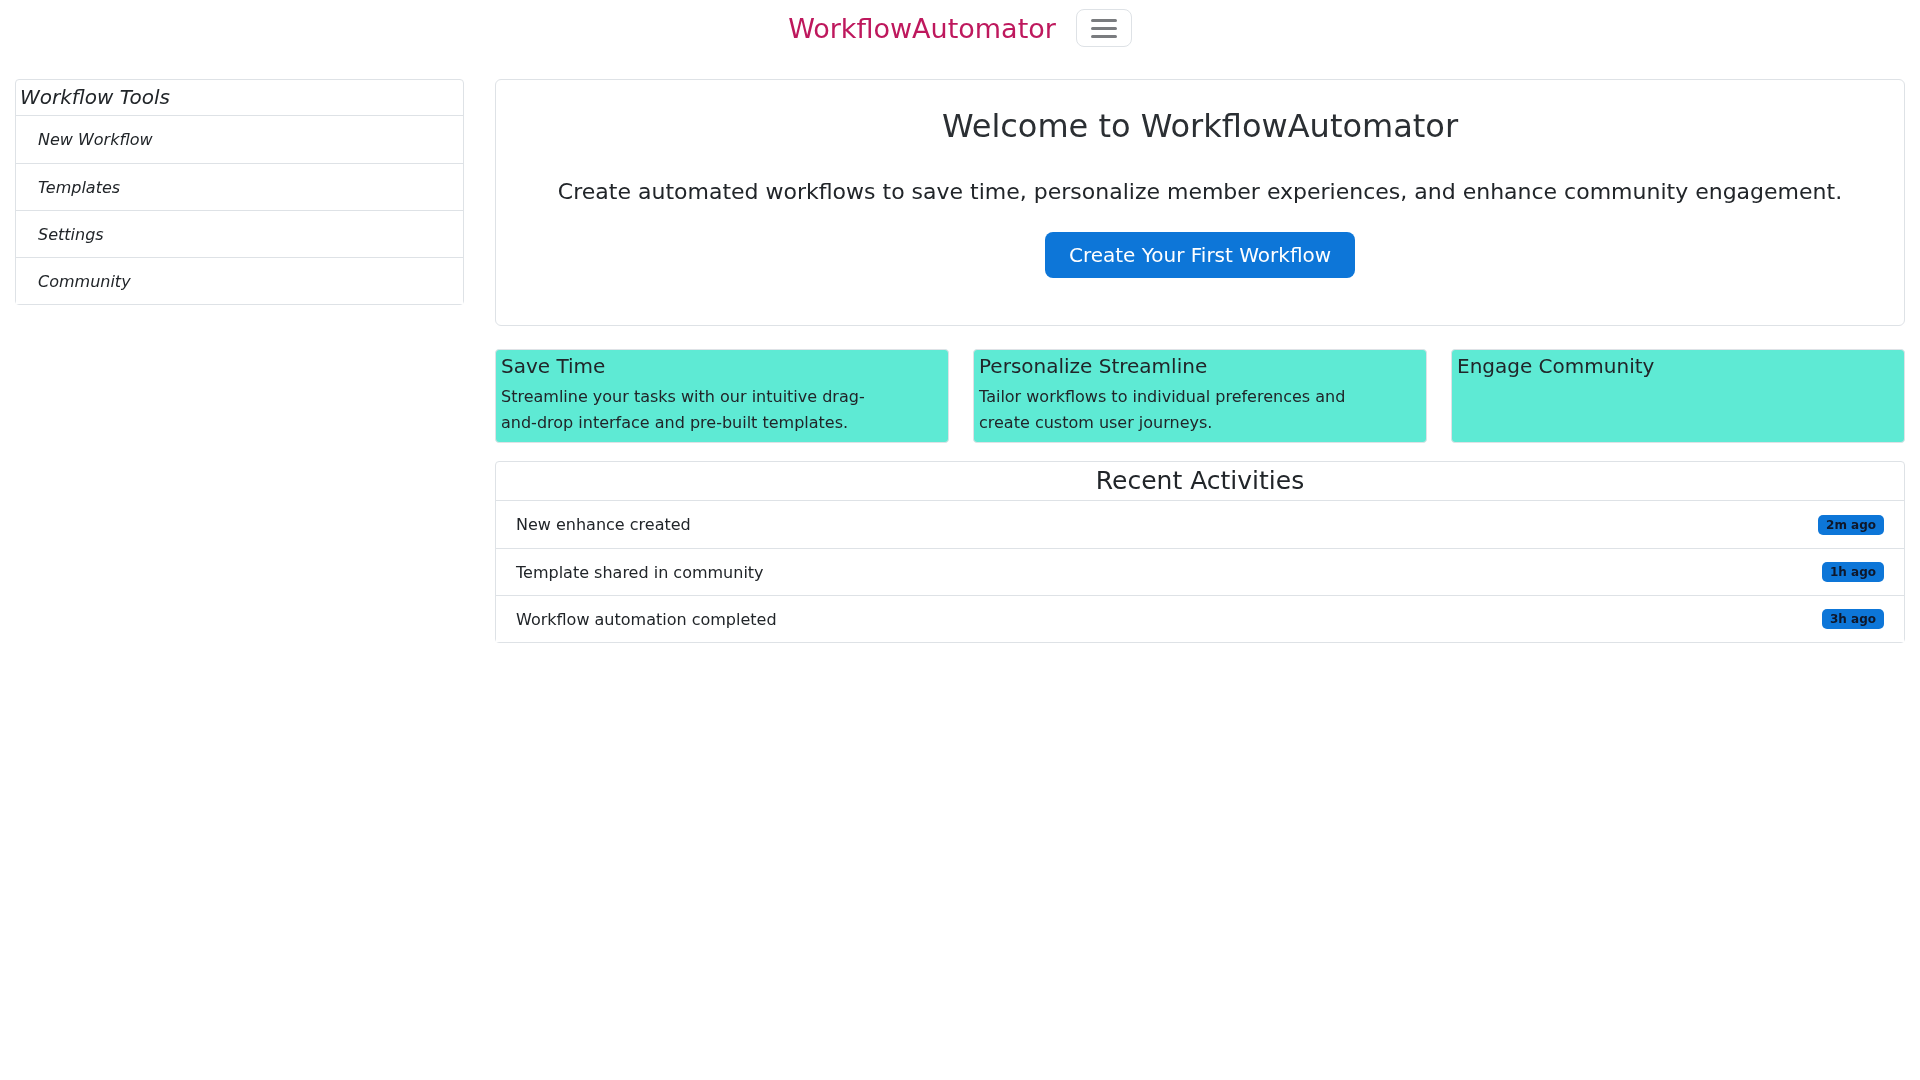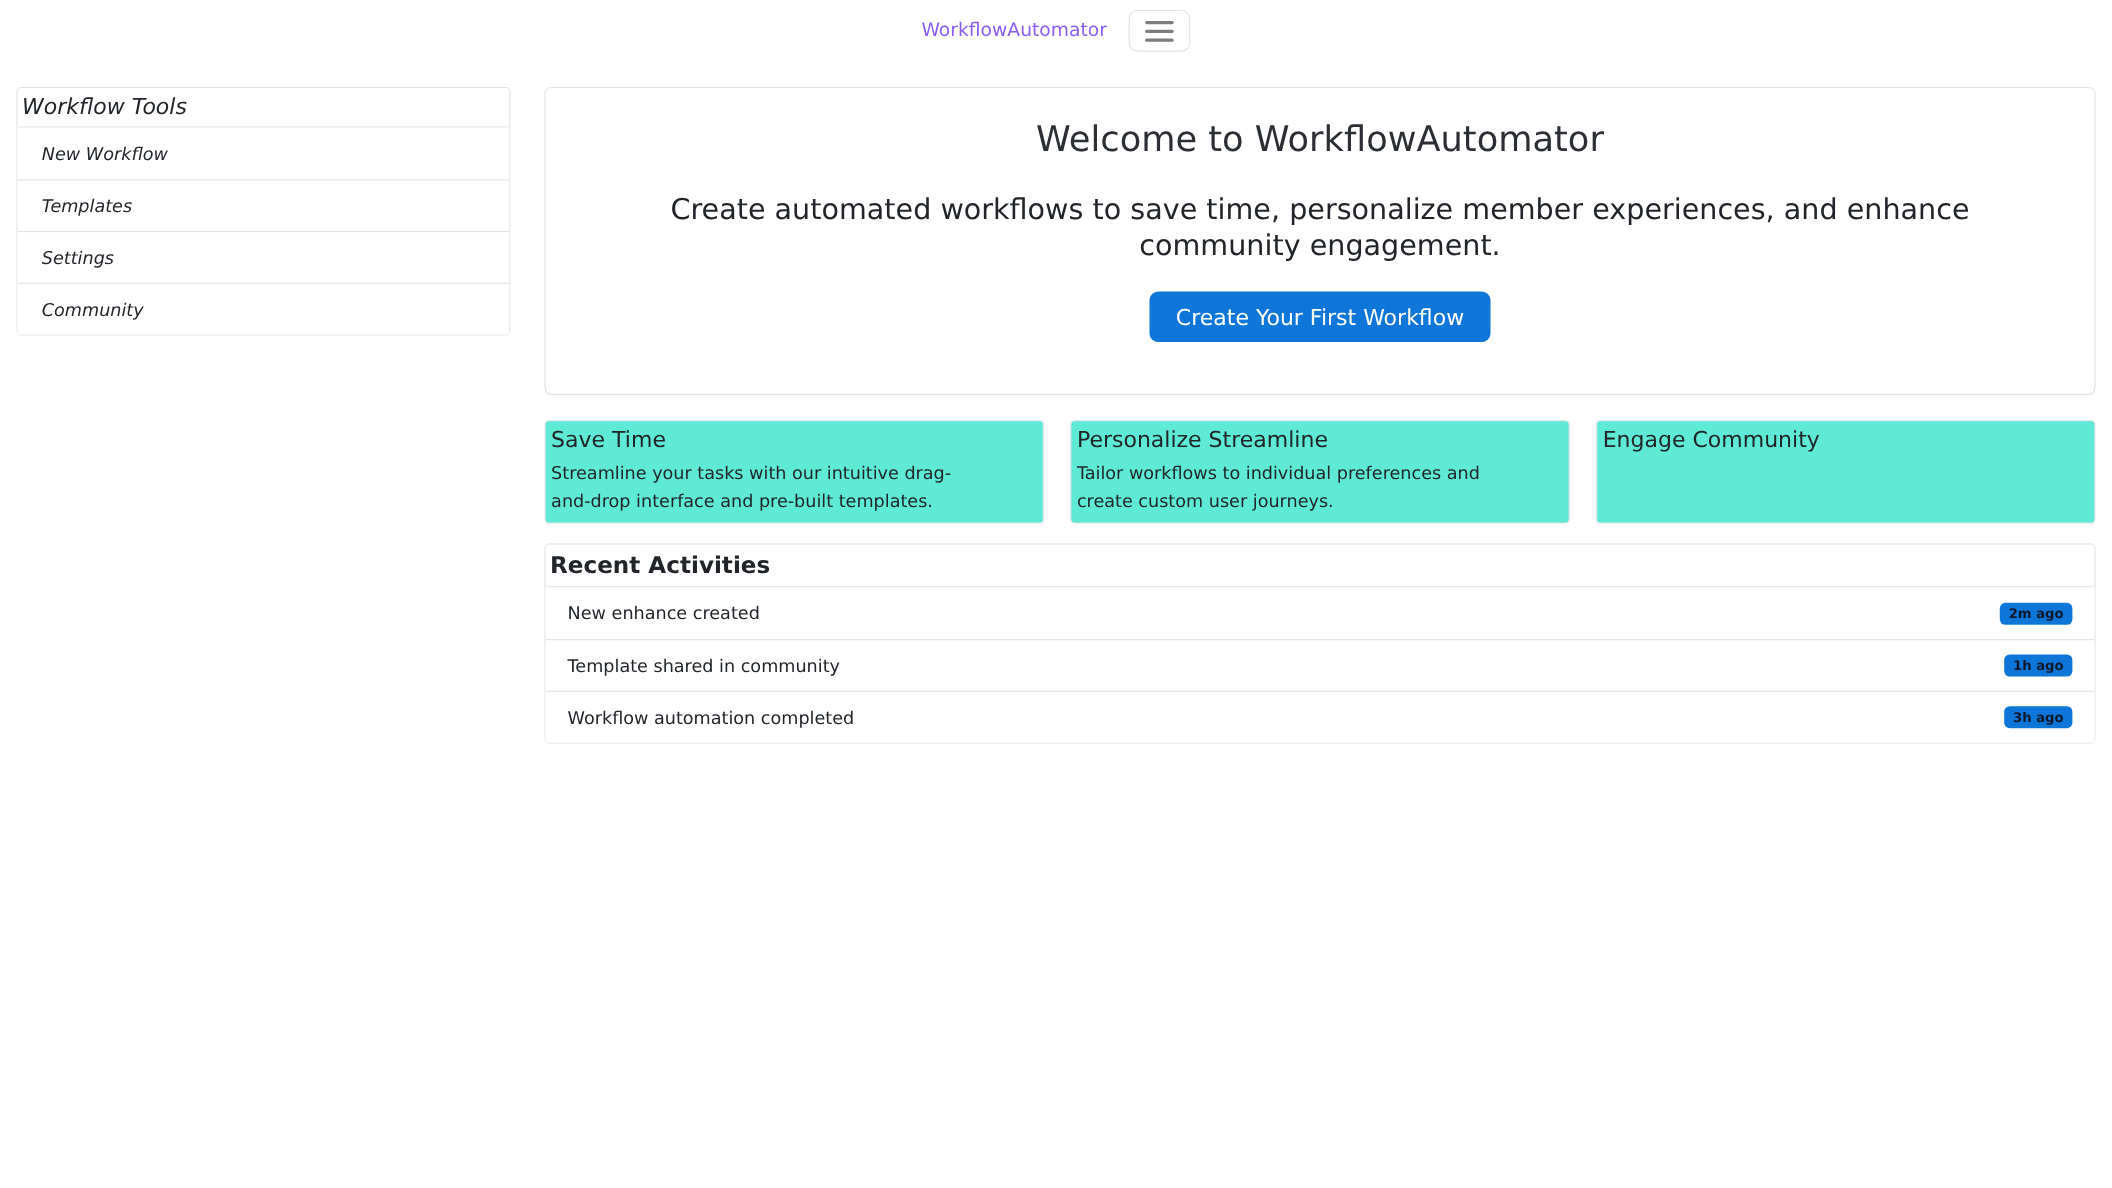--- a/index.html
+++ b/index.html
@@ -13,21 +13,21 @@
     background:#ffffff;
     color:var(--text);
     font-family:"DejaVu Sans","Liberation Sans",sans-serif;
     overflow:hidden;
   }
   
   .header{
     display:flex;justify-content:center;align-items:center;
     gap:20px;padding-top:9px;height:47px;
   }
-  .brand{font-size:17px;line-height:25px;color:#8b5cf6;}
+  .brand{font-size:27px;line-height:25px;color:#be185d;}
   .toggler{
     width:56px;height:38px;background:#fff;
     border:1px solid var(--border);border-radius:8px;
     display:flex;align-items:center;justify-content:center;cursor:pointer;
   }
   .toggler-icon{display:flex;flex-direction:column;gap:5px;}
   .toggler-icon span{
     display:block;width:26px;height:3px;border-radius:2px;
     background:rgba(33,37,41,.6);
   }
@@ -48,43 +48,43 @@
     height:47px;display:flex;align-items:center;
     padding:0 22px;font-size:16px;cursor:pointer;background:#fff;
   }
   .side-item + .side-item{border-top:1px solid var(--border);}
   
   .hero{
     border:1px solid var(--border);border-radius:6px;background:#fff;
     text-align:center;padding:27px 40px 47px 40px;
   }
   .hero-title{font-size:32px;line-height:38px;font-weight:400;color:#2b2f33;}
-  .hero-subtitle{font-size:26px;line-height:33px;margin-top:30px;color:#212529;}
+  .hero-subtitle{font-size:22px;line-height:33px;margin-top:30px;color:#212529;}
   .cta-btn{
     margin-top:24px;display:inline-block;border:none;cursor:pointer;
     background:var(--accent);color:#ffffff;
     font-family:inherit;font-size:20px;line-height:22px;
     padding:12px 24px;border-radius:8px;min-width:288px;height:46px;
   }
   
   .features{display:flex;gap:24px;margin-top:23px;}
   .feature-card{
     flex:1;border:1px solid var(--border);border-radius:4px;background:#5eead4;
     padding:4px 6px 6px 5px;min-height:88px;
   }
   .feature-title{font-size:20px;line-height:24px;font-weight:400;}
   .feature-desc{font-size:16px;line-height:26px;margin-top:6px;max-width:390px;}
   
   .recent{
     border:1px solid var(--border);border-radius:4px;background:#fff;
     margin-top:18px;
   }
   .recent-heading{
-    font-size:21px;line-height:24px;font-weight:700;
-    padding:7px 4px 7px 4px;border-bottom:1px solid var(--border);
+    font-size:25px;line-height:24px;font-weight:400;
+    padding:7px 4px 7px 4px;border-bottom:1px solid var(--border);text-align:center;
   }
   .activity-row{
     height:47px;display:flex;align-items:center;justify-content:space-between;
     padding:0 20px;background:#fff;
   }
   .activity-row + .activity-row{border-top:1px solid var(--border);}
   .activity-label{font-size:16px;}
   .time-badge{
     background:var(--accent);color:#0f172a;
     font-size:12px;font-weight:700;line-height:12px;

